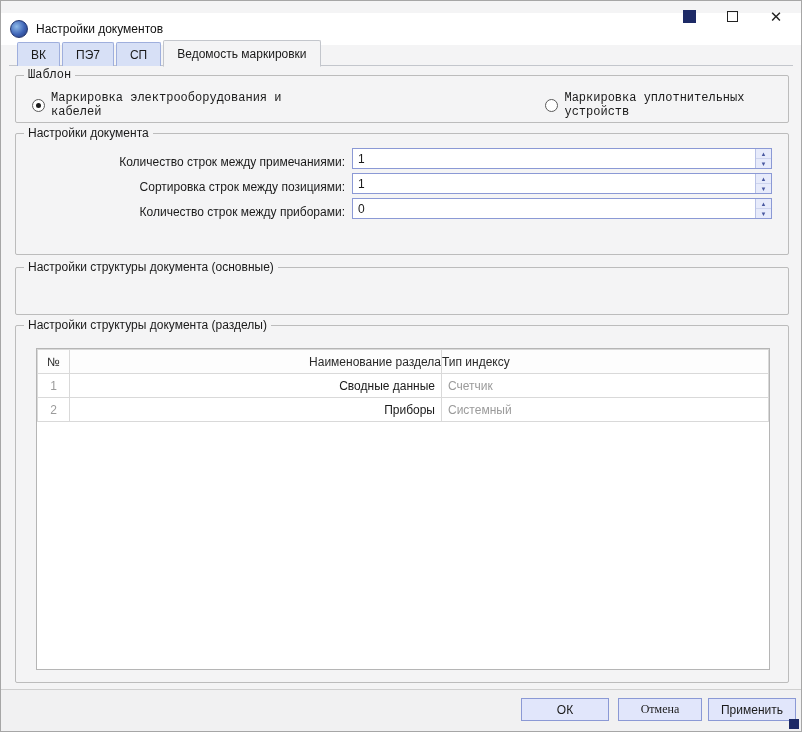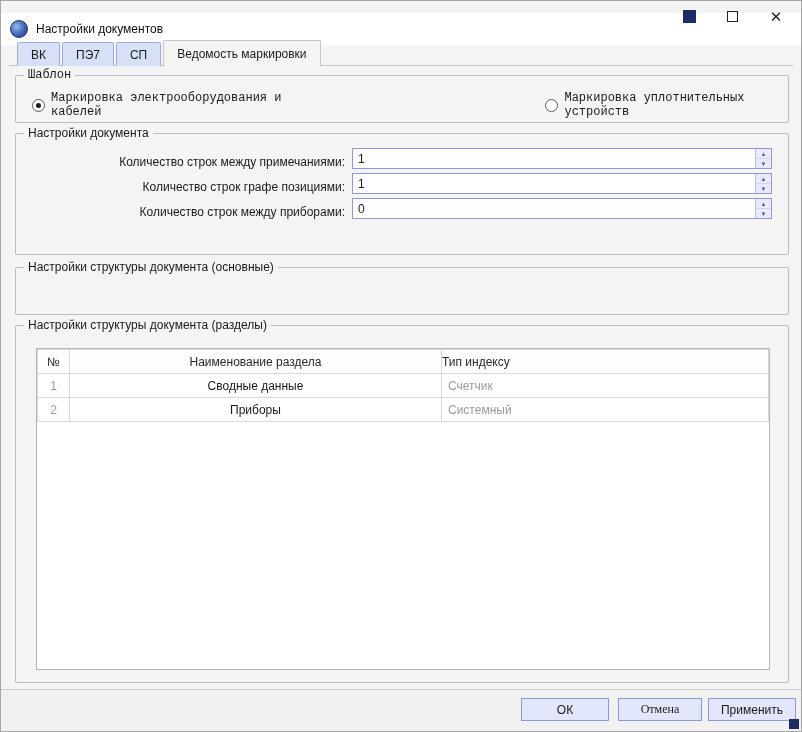--- a/index.html
+++ b/index.html
@@ -57,21 +57,21 @@
   .combo-arrow { width:18px; display:flex; align-items:center; justify-content:center; font-size:7px; color:#39488f;
     background:linear-gradient(#eef1fc,#d7ddf7); border-left:1px solid #8b99d5; cursor:pointer; }
 
   
   .table-wrap { position:absolute; left:20px; top:22px; width:734px; height:322px; background:#ffffff; border:1px solid #b5b5b5; overflow:hidden; }
   table { border-collapse:collapse; width:100%; }
   th, td { border:1px solid #d9d9d9; height:24px; font-weight:normal; font-size:12px; }
   th { text-align:center; color:#2a2a2a; background:#fdfdfd; }
   td { padding:0 6px; }
   .c-num { width:32px; text-align:center; padding:0; }
-  .c-name { width:372px; text-align:center; }
+  .c-name { width:372px; text-align:right; }
   .c-type { text-align:left; }
   .gray { color:#9b9b9b; }
 
   
   .footer { position:absolute; left:0; bottom:0; width:100%; height:42px; background:#f1f1f2; border-top:1px solid #cfcfcf; }
   .btn { position:absolute; top:8px; height:23px; background:#e1e6fb; border:1px solid #8b99d5; border-radius:0;
     font-family:inherit; font-size:12px; color:#1a1a1a; cursor:pointer; }
   .btn-ok { left:520px; width:88px; }
   .btn-cancel { left:617px; width:84px;font-family:Liberation Serif, serif; }
   .btn-apply { left:707px; width:88px; }
@@ -124,21 +124,21 @@
         <div class="spin-field">
           <span class="spin-value">1</span>
           <span class="spin-buttons">
             <span class="spin-up">▲</span>
             <span class="spin-down">▼</span>
           </span>
         </div>
       </div>
 
       <div class="field-row">
-        <label class="field-label">Количество строк графе позициями:</label>
+        <label class="field-label">Сортировка строк между позициями:</label>
         <div class="spin-field">
           <span class="spin-value">1</span>
           <span class="spin-buttons">
             <span class="spin-up">▲</span>
             <span class="spin-down">▼</span>
           </span>
         </div>
       </div>
 
       <div class="field-row">

